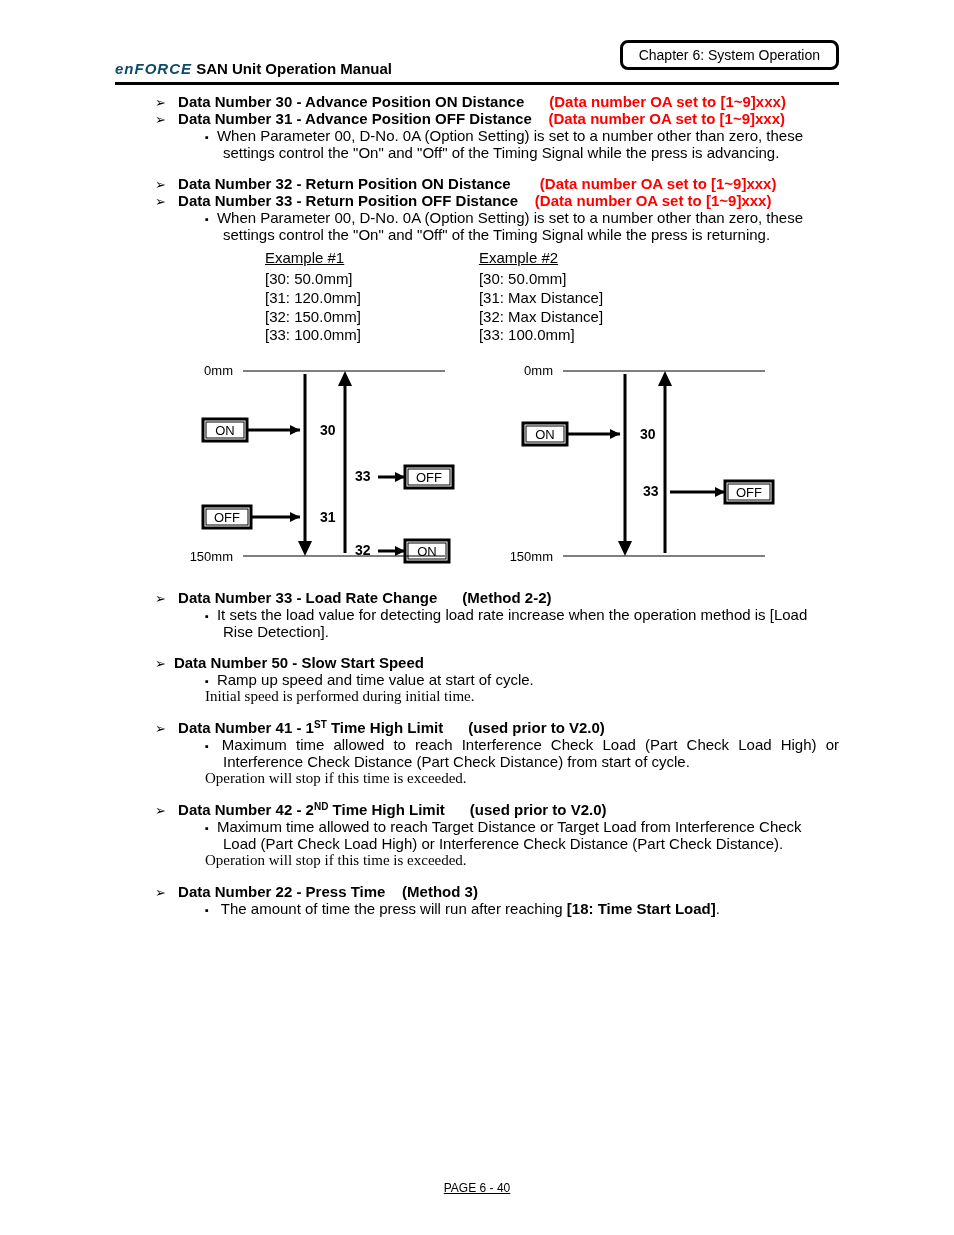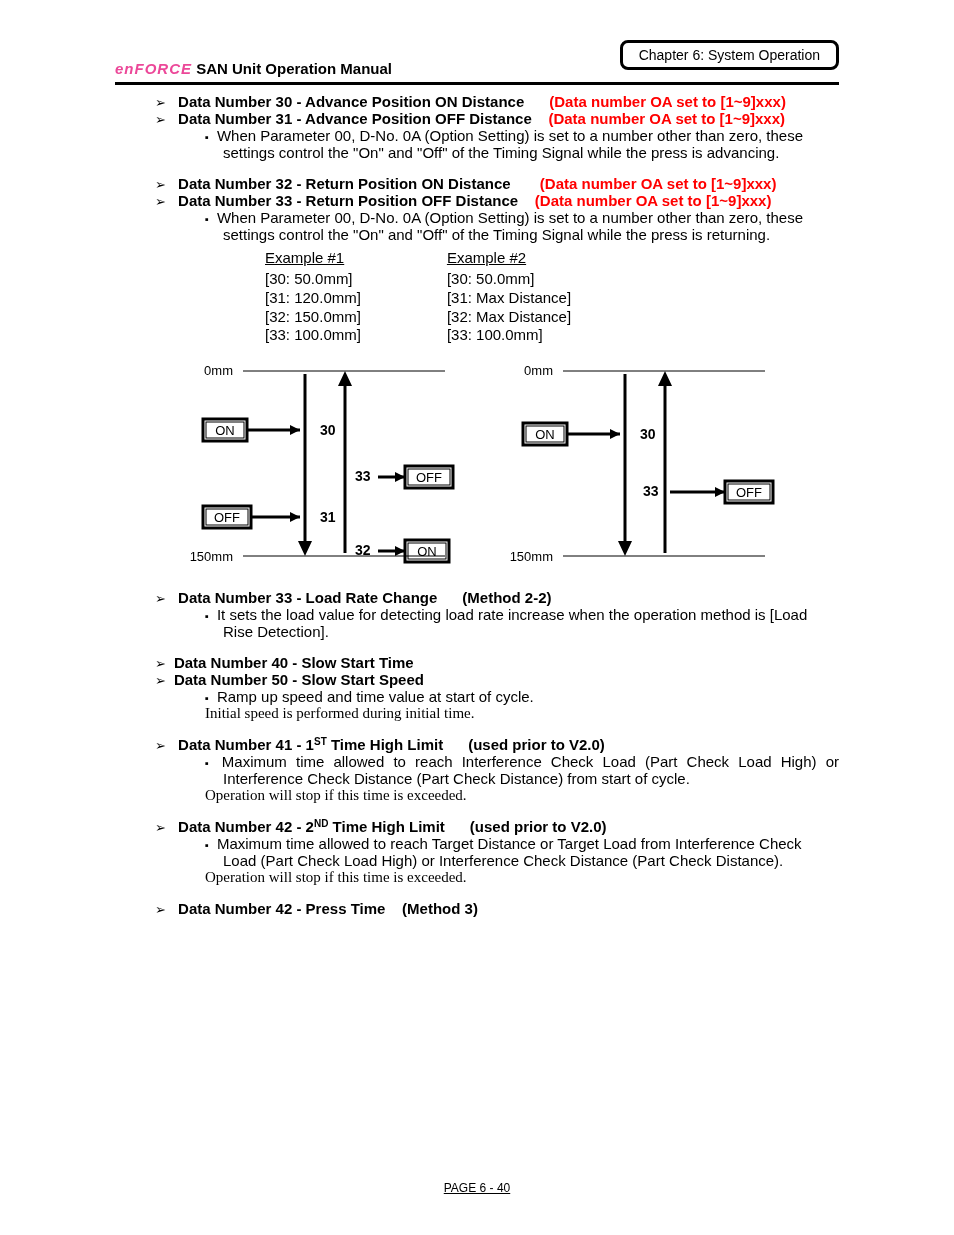--- a/index.html
+++ b/index.html
@@ -1,33 +1,33 @@
 <!DOCTYPE html>
 <html><head>
 <meta charset="utf-8">
 <style>
   html,body{margin:0;padding:0;background:#fff;}
   body{width:954px;height:1235px;margin:0 auto;font-family:Arial,Helvetica,sans-serif;font-size:15px;color:#000;position:relative;}
   .page{padding:40px 115px 0 115px;}
   .header{position:relative;height:40px;}
   .chapterbox{position:absolute;right:0;top:0;border:3px solid #000;border-radius:8px;padding:4px 16px;font-weight:normal;font-size:14px;}
   .titleline{position:absolute;left:0;top:20px;font-weight:bold;font-size:15px;}
-  .logo{font-family:"Arial Black",Arial,sans-serif;font-style:italic;font-weight:900;letter-spacing:1px;color:#ec4899;font-size:15px;}
+  .logo{font-family:"Arial Black",Arial,sans-serif;font-style:italic;font-weight:900;letter-spacing:1px;color:#0c4a6e;font-size:15px;}
   .hr{border:none;border-top:3px solid #000;margin:2px 0 6px 0;}
   .content{margin-top:8px;}
   .li1{margin-left:40px;text-indent:-24px;padding-left:24px;margin-bottom:0;}
   .li2{margin-left:90px;text-indent:-18px;padding-left:18px;margin-top:0;margin-bottom:0;}
   .li2 + .cont,.cont{margin-left:90px;font-family:Liberation Serif, serif;}
   .bullet1::before{content:"\27A2";margin-right:8px;font-size:13px;}
   .bullet2::before{content:"\25AA";margin-right:8px;font-size:11px;}
   .b{font-weight:bold;text-align:right;}
   .red{color:#ff0000;}
   .gap{height:14px;}
   sup{font-size:10px;vertical-align:top;}
-  .examples{display:flex;justify-content:flex-start;gap:86px;margin-left:150px;margin-top:6px;}
+  .examples{display:flex;justify-content:flex-start;gap:118px;margin-left:150px;margin-top:6px;}
   .ex-title{text-decoration:underline;}
   .ex-vals{margin-top:4px;line-height:1.25;}
   .diagrams{position:relative;width:720px;height:220px;margin:16px 0 8px 0;}
   .footer{position:absolute;bottom:40px;width:100%;text-align:center;font-size:12px;text-decoration:underline;}
   .db{stroke:#000;stroke-width:1;fill:none;}
   .db2{stroke:#000;stroke-width:3;fill:#000;}
   .lab{font:13px Arial;}
   .labb{font:bold 14px Arial;}
 </style>
 </head>
@@ -159,21 +159,20 @@
     </div>
 
     <div class="li1 bullet1">
       <span class="b">Data Number 33 - Load Rate Change</span>&nbsp;&nbsp;&nbsp;&nbsp;&nbsp;
       <span class="b">(Method 2-2)</span>
     </div>
     <div class="li2 bullet2">It sets the load value for detecting load rate increase when the operation method is [Load Rise Detection].</div>
 
     <div class="gap"></div>
 
-    <div class="li1 bullet1"><span class="b">Data Number 40 - Slow Start Time</span></div>
     <div class="li1 bullet1"><span class="b">Data Number 50 - Slow Start Speed</span></div>
     <div class="li2 bullet2">Ramp up speed and time value at start of cycle.</div>
     <div class="cont">Initial speed is performed during initial time.</div>
 
     <div class="gap"></div>
 
     <div class="li1 bullet1">
       <span class="b"><span>Data Number 41 - 1</span><sup>ST</sup><span> Time High Limit</span></span>&nbsp;&nbsp;&nbsp;&nbsp;&nbsp;
       <span class="b">(used prior to V2.0)</span>
     </div>
@@ -185,20 +184,23 @@
     <div class="li1 bullet1">
       <span class="b"><span>Data Number 42 - 2</span><sup>ND</sup><span> Time High Limit</span></span>&nbsp;&nbsp;&nbsp;&nbsp;&nbsp;
       <span class="b">(used prior to V2.0)</span>
     </div>
     <div class="li2 bullet2">Maximum time allowed to reach Target Distance or Target Load from Interference Check Load (Part Check Load High) or Interference Check Distance (Part Check Distance).</div>
     <div class="cont">Operation will stop if this time is exceeded.</div>
 
     <div class="gap"></div>
 
     <div class="li1 bullet1">
-      <span class="b">Data Number 42 - Press Time</span>&nbsp;&nbsp;&nbsp;
+      <span class="b">Data Number 22 - Press Time</span>&nbsp;&nbsp;&nbsp;
       <span class="b">(Method 3)</span>
+    </div>
+    <div class="li2 bullet2">
+      <span>The amount of time the press will run after reaching </span><span class="b">[18: Time Start Load]</span><span>.</span>
     </div>
 
   </div>
 </div>
 
 <div class="footer">PAGE 6 - 40</div>
 
 </body></html>

